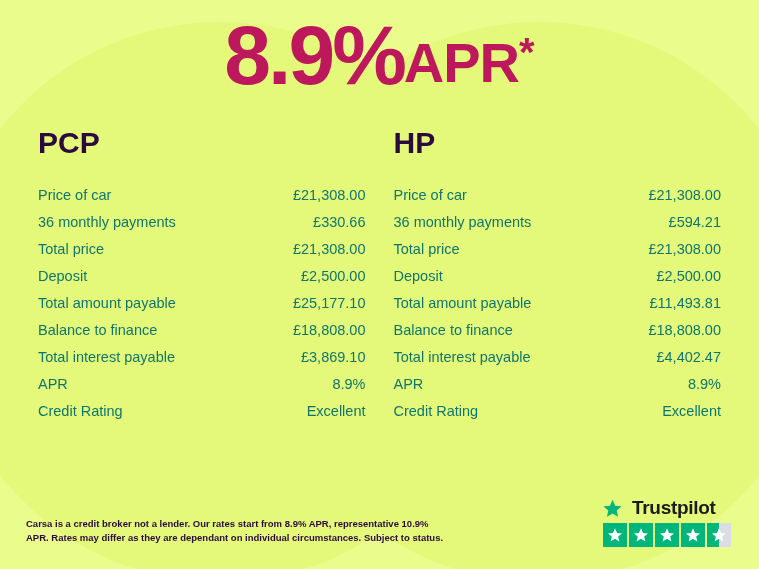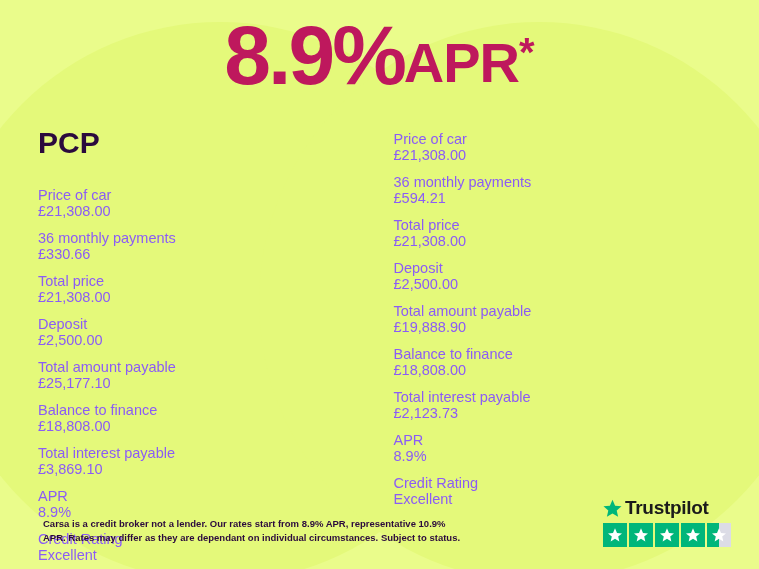--- a/index.html
+++ b/index.html
@@ -83,54 +83,53 @@
     font-weight: bold;
     color: #2b0a3d;
     margin-bottom: 22px;
   }
   .row {
     display: flex;
     justify-content: space-between;
     align-items: baseline;
     font-size: 14.5px;
     padding: 5.5px 0;
-    color: #8b5cf6;
-    flex-direction: column;
+    color: #0f766e;
   }
   .row .label { text-align: left; }
   .row .value { text-align: right; }
   .row.bold .label, .row.bold .value { font-weight: normal; }
 
   .footer {
     position: absolute;
     left: 0;
     right: 0;
     bottom: 0;
     height: 74px;
   }
   .disclaimer {
     position: absolute;
-    left: 43px;
+    left: 26px;
     bottom: 24px;
     width: 420px;
     font-size: 9.5px;
     line-height: 1.45;
     font-weight: bold;
     color: #2b0a3d;
   }
   .trustpilot {
     position: absolute;
     right: 24px;
     bottom: 22px;
     width: 132px;
   }
   .tp-top {
     display: flex;
     align-items: center;
-    gap: 3px;
+    gap: 10px;
     margin-bottom: 4px;
   }
   .tp-star {
     width: 19px;
     height: 19px;
   }
   .tp-name {
     font-size: 19px;
     font-weight: bold;
     color: #1b1b1b;
@@ -209,48 +208,49 @@
         <span class="label">APR</span>
         <span class="value">8.9%</span>
       </div>
       <div class="row">
         <span class="label">Credit Rating</span>
         <span class="value">Excellent</span>
       </div>
     </div>
 
     <div class="col">
+      <div class="col-title">HP</div>
 
       <div class="row">
         <span class="label">Price of car</span>
         <span class="value">£21,308.00</span>
       </div>
       <div class="row bold">
         <span class="label">36 monthly payments</span>
         <span class="value">£594.21</span>
       </div>
       <div class="row">
         <span class="label">Total price</span>
         <span class="value">£21,308.00</span>
       </div>
       <div class="row">
         <span class="label">Deposit</span>
         <span class="value">£2,500.00</span>
       </div>
       <div class="row">
         <span class="label">Total amount payable</span>
-        <span class="value">£19,888.90</span>
+        <span class="value">£11,493.81</span>
       </div>
       <div class="row">
         <span class="label">Balance to finance</span>
         <span class="value">£18,808.00</span>
       </div>
       <div class="row">
         <span class="label">Total interest payable</span>
-        <span class="value">£2,123.73</span>
+        <span class="value">£4,402.47</span>
       </div>
       <div class="row">
         <span class="label">APR</span>
         <span class="value">8.9%</span>
       </div>
       <div class="row">
         <span class="label">Credit Rating</span>
         <span class="value">Excellent</span>
       </div>
     </div>

